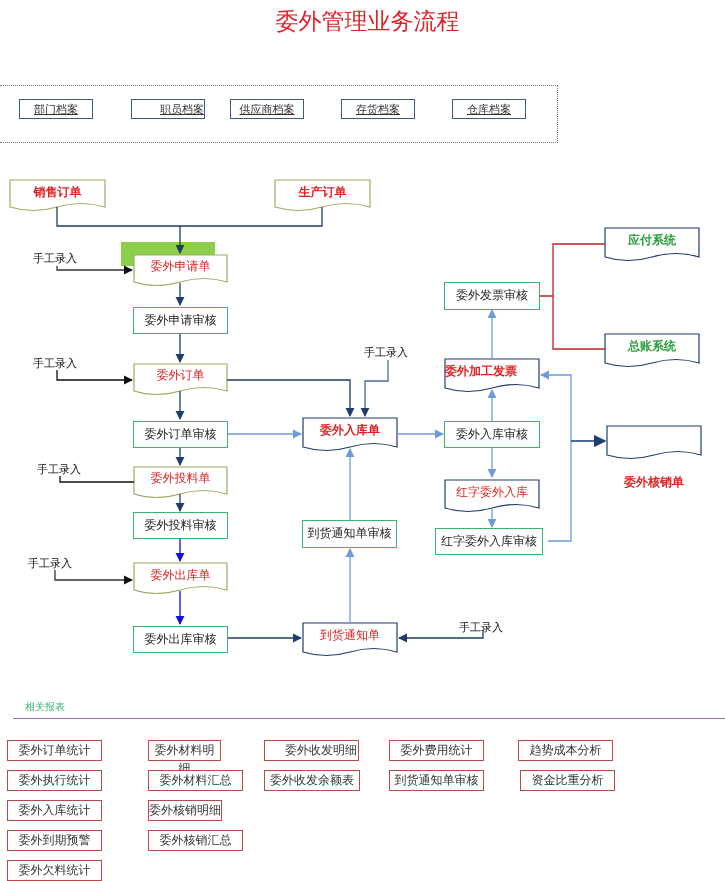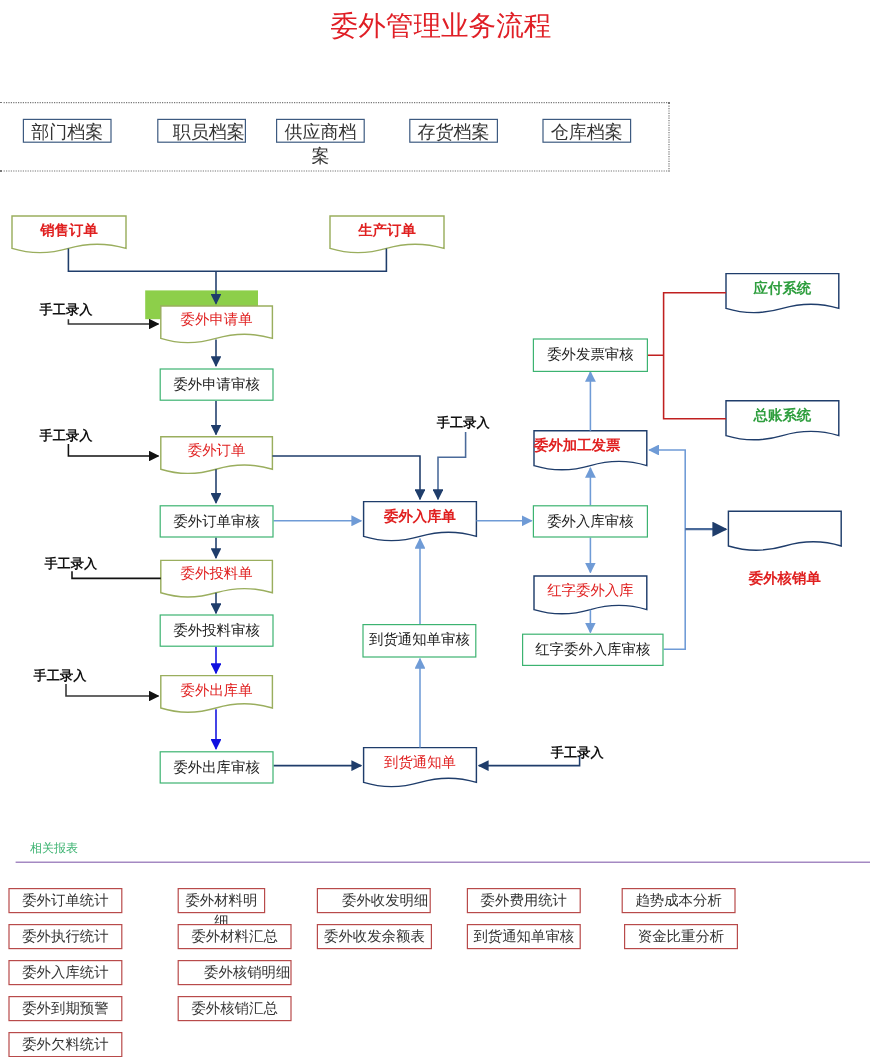--- a/index.html
+++ b/index.html
@@ -4,29 +4,29 @@
 <style>
   html, body { margin: 0; padding: 0; background: #ffffff; }
   body { width: 725px; height: 881px; position: relative; overflow: hidden;
          font-family: "DejaVu Sans", sans-serif; }
   #diagram { position: absolute; left: 0; top: 0; width: 725px; height: 881px; }
   .title { position: absolute; left: 0; top: 6px; width: 735px; text-align: center;
            font-family: "DejaVu Serif", serif; font-size: 23px; color: #e01f26; }
   .archive-frame { position: absolute; left: 0; top: 85px; width: 557px; height: 56px;
                    border: 1px dotted #777; border-left: none; }
   .archive-btn { position: absolute; top: 99px; height: 20px; width: 74px; border: 1px solid #3d5a80;
-                 background: #fff; font-size: 15px; color: #333; text-align: center; line-height: 20px;
-                 box-sizing: border-box; cursor: pointer; }
+                 background: #fff; font-size: 11px; color: #333; text-align: center; line-height: 20px;
+                 box-sizing: border-box; cursor: pointer; text-decoration: underline; }
   .proc { position: absolute; border: 1.5px solid #3cb371; background: #fff; box-sizing: border-box;
           font-size: 12px; color: #222; text-align: center; cursor: pointer; }
   .doc-label { position: absolute; text-align: center; font-size: 12px; pointer-events: none; }
   .red-t { color: #e02020; }
   .green-t { color: #2e9e3e; }
   .bold-t { font-weight: bold; }
-  .manual { position: absolute; font-size: 11px; color: #111; font-weight: bold; }
+  .manual { position: absolute; font-size: 11px; color: #111; }
   .reports-label { position: absolute; left: 25px; top: 700px; font-size: 10px; color: #3cb371; }
   .reports-rule { position: absolute; left: 13px; top: 718px; width: 712px; height: 0;
                   border-top: 1.5px solid #8e6db3; }
   .rpt { position: absolute; height: 21px; border: 1.5px solid #b84a4a; background: #fff; box-sizing: border-box;
          font-size: 12px; color: #333; text-align: center; line-height: 18px; cursor: pointer; }
 </style>
 </head>
 <body>
 
 <svg id="diagram" width="725" height="881" viewBox="0 0 725 881">
@@ -127,42 +127,42 @@
 <div class="doc-label green-t bold-t" style="left:605px;top:232px;width:94px;">应付系统</div>
 <div class="doc-label green-t bold-t" style="left:605px;top:338px;width:94px;">总账系统</div>
 <div class="doc-label red-t bold-t" style="left:607px;top:430px;width:94px;margin-top:44px;">委外核销单</div>
 
 <div class="proc" style="left:133px;top:307px;width:95px;height:27px;line-height:24px;">委外申请审核</div>
 <div class="proc" style="left:133px;top:421px;width:95px;height:27px;line-height:24px;">委外订单审核</div>
 <div class="proc" style="left:133px;top:512px;width:95px;height:27px;line-height:24px;">委外投料审核</div>
 <div class="proc" style="left:133px;top:626px;width:95px;height:27px;line-height:24px;">委外出库审核</div>
 <div class="proc" style="left:302px;top:520px;width:95px;height:28px;line-height:25px;">到货通知单审核</div>
 <div class="proc" style="left:444px;top:421px;width:96px;height:27px;line-height:24px;">委外入库审核</div>
-<div class="proc" style="left:435px;top:528px;width:118px;height:27px;line-height:24px;">红字委外入库审核</div>
+<div class="proc" style="left:435px;top:528px;width:108px;height:27px;line-height:24px;">红字委外入库审核</div>
 <div class="proc" style="left:444px;top:282px;width:96px;height:28px;line-height:25px;">委外发票审核</div>
 
 <div class="manual" style="left:33px;top:251px;">手工录入</div>
 <div class="manual" style="left:33px;top:356px;">手工录入</div>
 <div class="manual" style="left:364px;top:345px;">手工录入</div>
 <div class="manual" style="left:37px;top:462px;">手工录入</div>
 <div class="manual" style="left:28px;top:556px;">手工录入</div>
 <div class="manual" style="left:459px;top:620px;">手工录入</div>
 
 <div class="reports-label">相关报表</div>
 <div class="reports-rule"></div>
 
 <div class="rpt" style="left:7px;top:740px;width:95px;">委外订单统计</div>
 <div class="rpt" style="left:7px;top:770px;width:95px;">委外执行统计</div>
 <div class="rpt" style="left:7px;top:800px;width:95px;">委外入库统计</div>
 <div class="rpt" style="left:7px;top:830px;width:95px;">委外到期预警</div>
 <div class="rpt" style="left:7px;top:860px;width:95px;">委外欠料统计</div>
 
 <div class="rpt" style="left:148px;top:740px;width:73px;">委外材料明细</div>
 <div class="rpt" style="left:148px;top:770px;width:95px;">委外材料汇总</div>
-<div class="rpt" style="left:148px;top:800px;width:95px;text-align:right;">委外核销明细</div>
+<div class="rpt" style="left:148px;top:800px;width:74px;text-align:right;">委外核销明细</div>
 <div class="rpt" style="left:148px;top:830px;width:95px;">委外核销汇总</div>
 
 <div class="rpt" style="left:264px;top:740px;width:95px;padding-left:19px;">委外收发明细</div>
 <div class="rpt" style="left:264px;top:770px;width:96px;">委外收发余额表</div>
 
 <div class="rpt" style="left:389px;top:740px;width:95px;">委外费用统计</div>
 <div class="rpt" style="left:389px;top:770px;width:95px;">到货通知单审核</div>
 
 <div class="rpt" style="left:518px;top:740px;width:95px;">趋势成本分析</div>
 <div class="rpt" style="left:520px;top:770px;width:95px;">资金比重分析</div>

